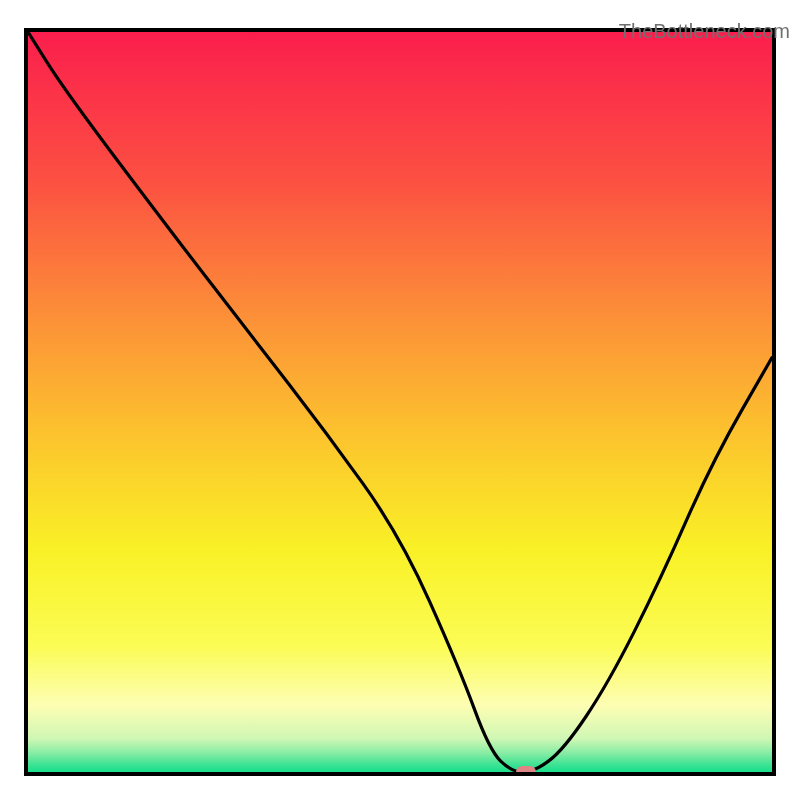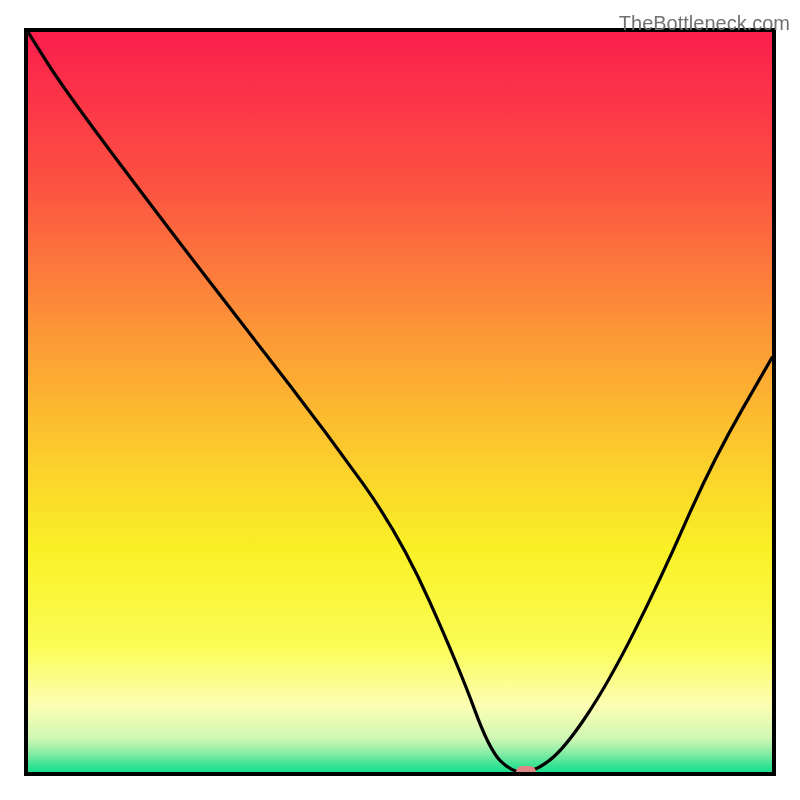--- a/index.html
+++ b/index.html
@@ -7,21 +7,21 @@
     padding: 0;
     width: 800px;
     height: 800px;
     background: #ffffff;
     font-family: Arial, Helvetica, sans-serif;
     position: relative;
     overflow: hidden;
   }
   .watermark {
     position: absolute;
-    top: 12px;
+    top: 20px;
     right: 10px;
     font-size: 20px;
     color: #707070;
     font-family: Arial, sans-serif;
     z-index: 10;
   }
   .plot-frame {
     position: absolute;
     left: 24px;
     top: 28px;

